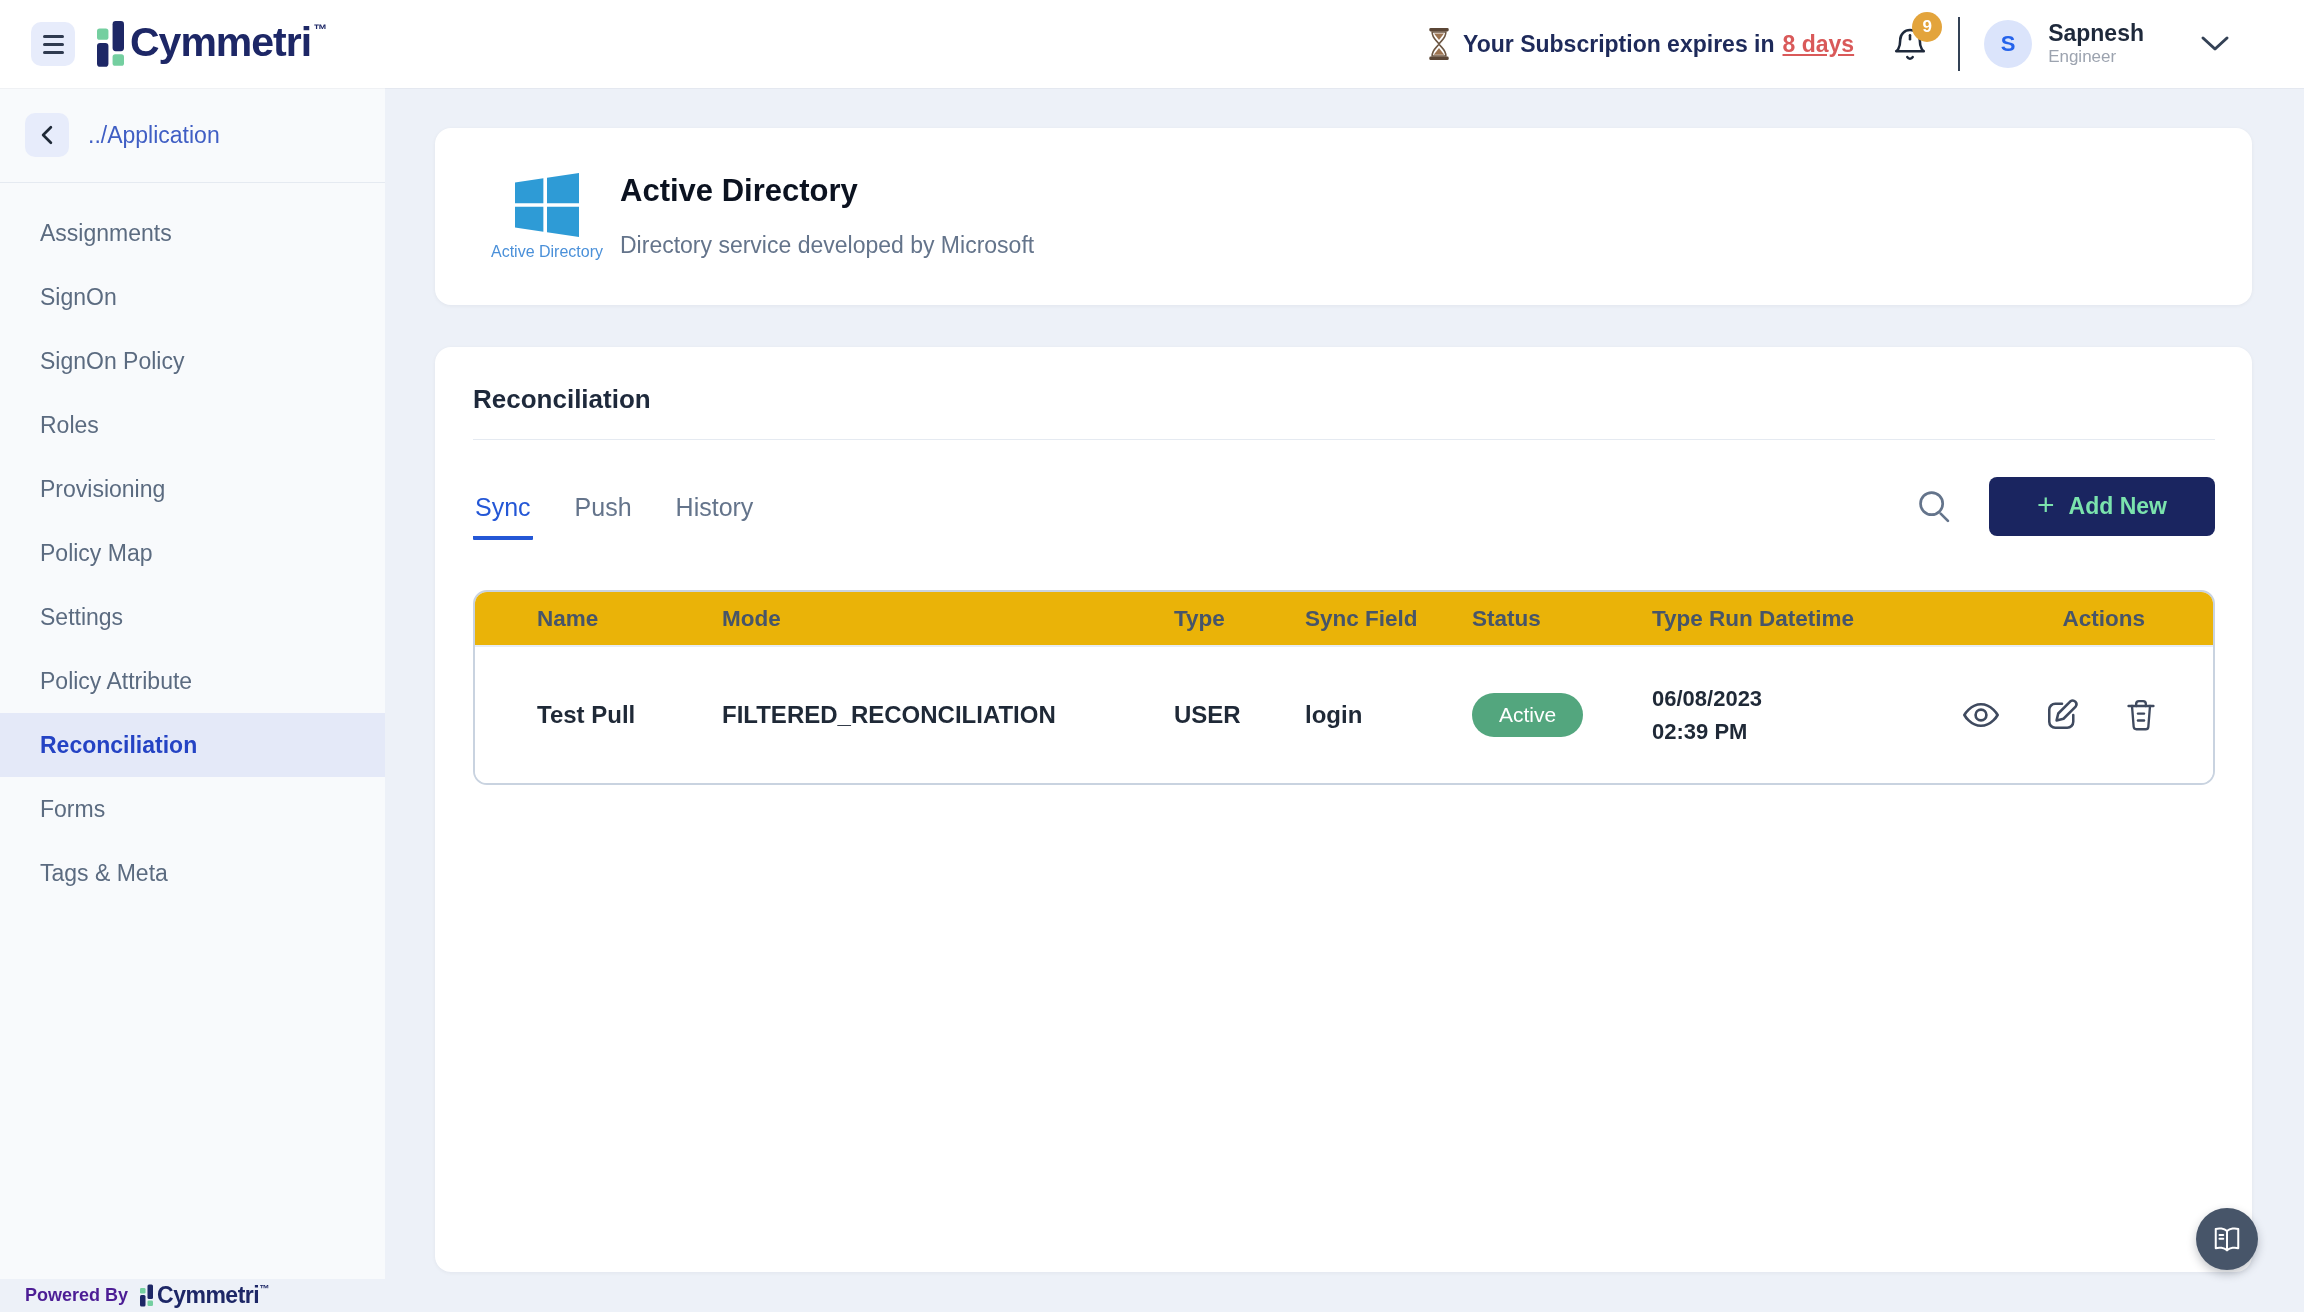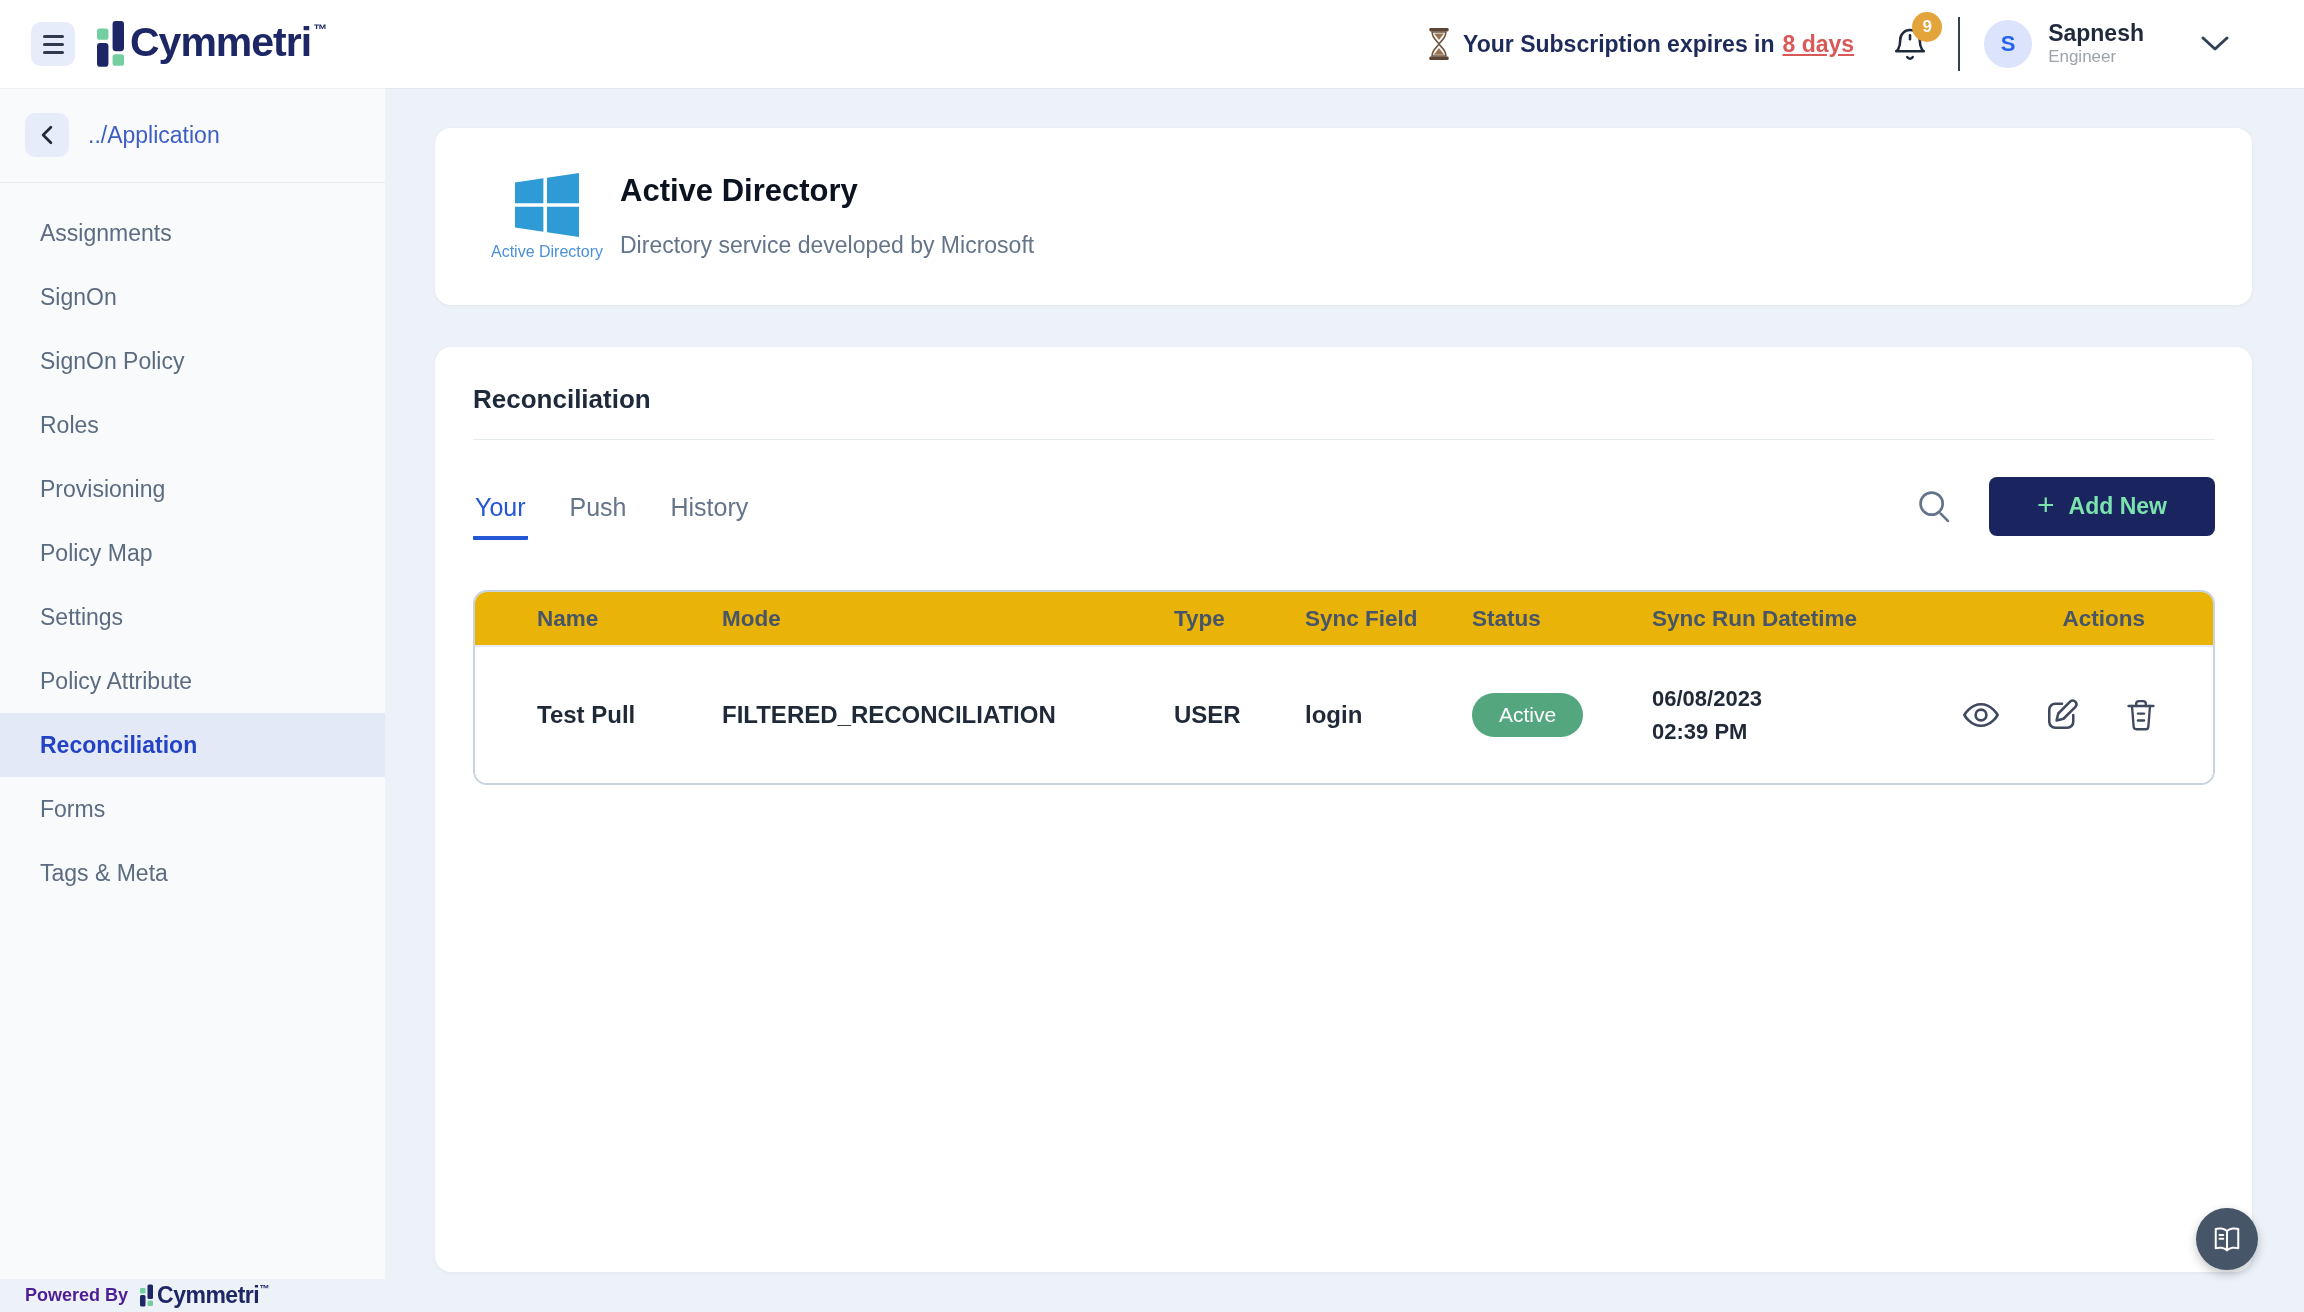--- a/index.html
+++ b/index.html
@@ -271,21 +271,21 @@
       <h1 class="app-title">Active Directory</h1>
       <div class="app-subtitle">Directory service developed by Microsoft</div>
     </div>
   </section>
 
   <section class="card recon-card">
     <h2 class="recon-heading">Reconciliation</h2>
     <div class="recon-divider"></div>
 
     <div class="tab-row">
-      <div class="tab active"><span>Your</span></div>
+      <div class="tab active"><span>Sync</span></div>
       <div class="tab"><span>Push</span></div>
       <div class="tab"><span>History</span></div>
       <div class="tab-spacer"></div>
       <button class="search-btn">
         <span>
           <svg width="38" height="38" viewBox="0 0 24 24" fill="none" stroke="currentColor" stroke-width="1.7" stroke-linecap="round">
             <circle cx="10.5" cy="10.5" r="7"></circle>
             <path d="M16.2 16.8l4.6 4.6"></path>
           </svg>
         </span>
@@ -296,21 +296,21 @@
       </button>
     </div>
 
     <div class="table">
       <div class="t-head">
         <div>Name</div>
         <div>Mode</div>
         <div>Type</div>
         <div>Sync Field</div>
         <div>Status</div>
-        <div>Sync Run Datetime</div>
+        <div>Type Run Datetime</div>
         <div class="col-actions">Actions</div>
       </div>
 
       <div class="t-row">
         <div class="cell-name">Test Pull</div>
         <div class="cell-mode">FILTERED_RECONCILIATION</div>
         <div class="cell-type">USER</div>
         <div class="cell-sync">login</div>
         <div>
           <span class="status-badge">Active</span>

